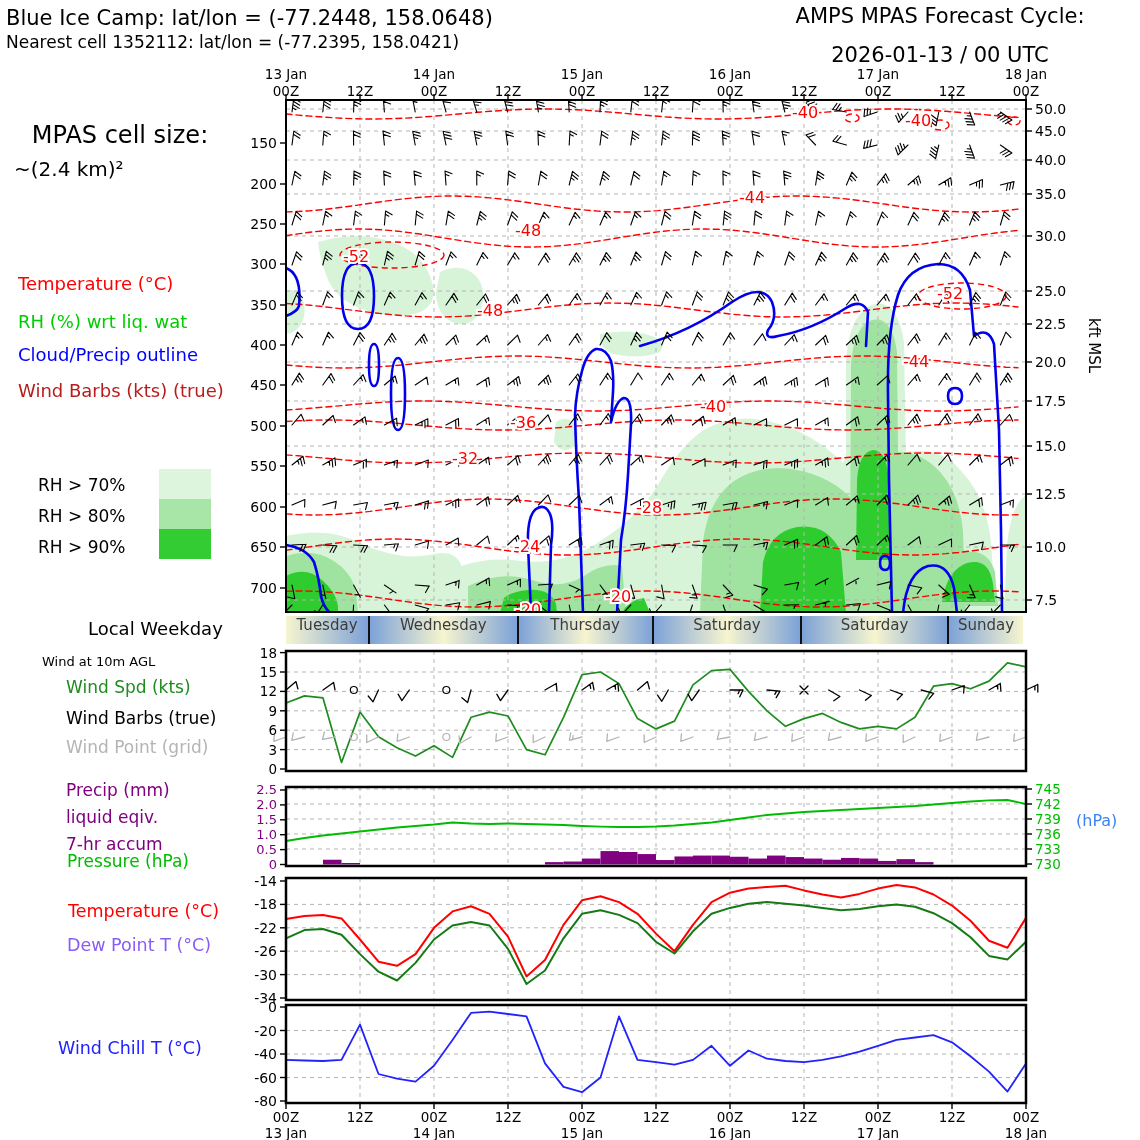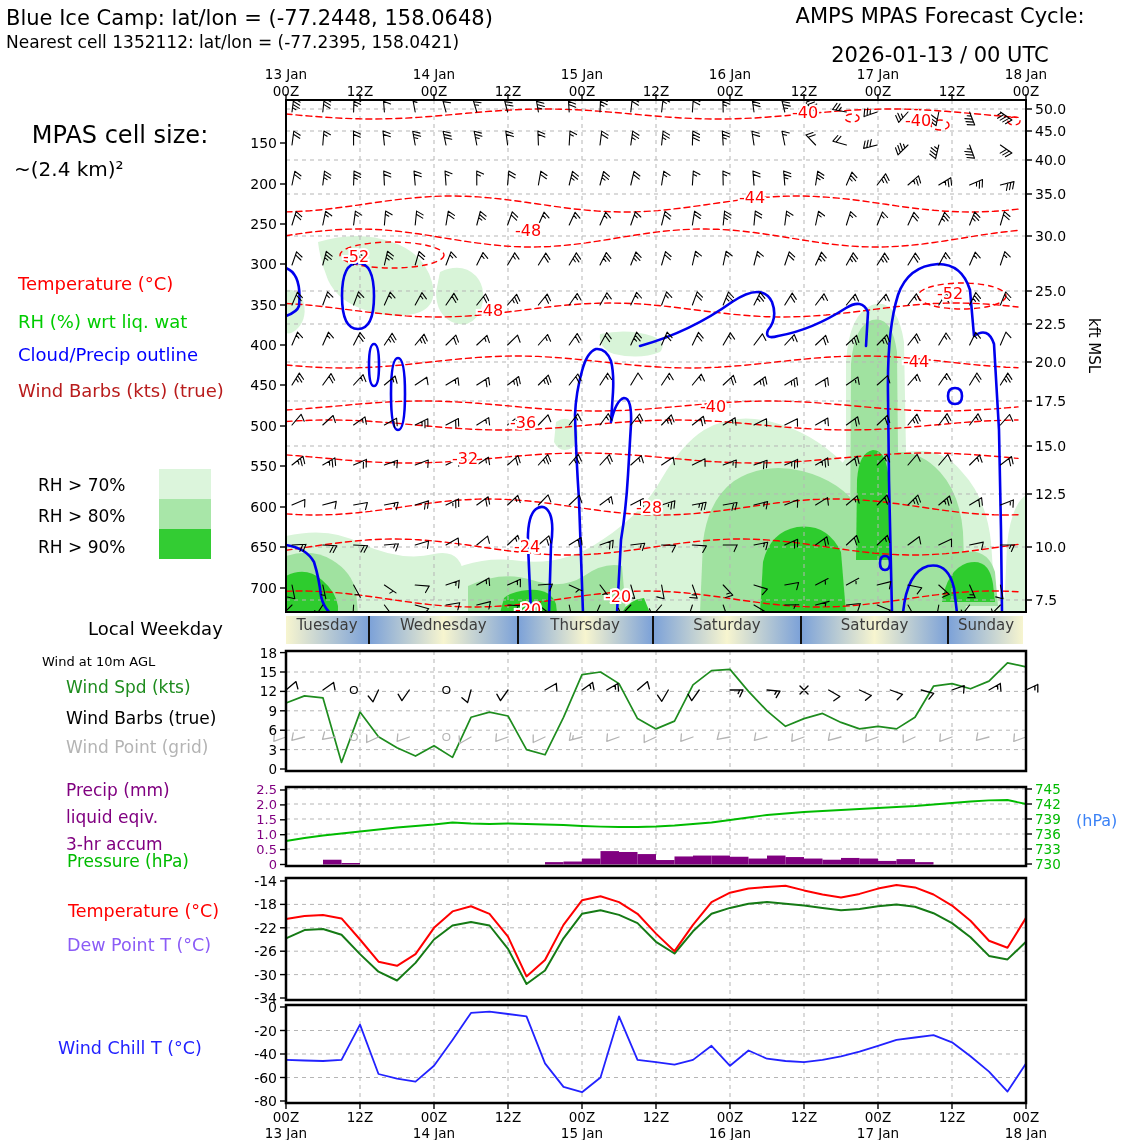--- a/index.html
+++ b/index.html
@@ -39,21 +39,21 @@
 <div class="swatch" style="top: 529px; background: rgb(51, 204, 51);" id="sw2"></div>
 
 <div class="lbl" style="left:88px;top:619px;font-size:18px;">Local Weekday</div>
 <div class="lbl" style="left:42px;top:655px;font-size:13px;">Wind at 10m AGL</div>
 <div class="lbl" style="left:66px;top:678px;font-size:17px;color:#1e8c1e;">Wind Spd (kts)</div>
 <div class="lbl" style="left:66px;top:709px;font-size:17px;color:#000;">Wind Barbs (true)</div>
 <div class="lbl" style="left:66px;top:738px;font-size:17px;color:#b4b4b4;">Wind Point (grid)</div>
 
 <div class="lbl" style="left:66px;top:781px;font-size:17px;color:#800080;">Precip (mm)</div>
 <div class="lbl" style="left:66px;top:808px;font-size:17px;color:#800080;">liquid eqiv.</div>
-<div class="lbl" style="left:66px;top:835px;font-size:17px;color:#800080;">3-hr accum</div>
+<div class="lbl" style="left:66px;top:835px;font-size:17px;color:#800080;">7-hr accum</div>
 <div class="lbl" style="left:67px;top:852px;font-size:17px;color:#00bb00;">Pressure (hPa)</div>
 
 <div class="lbl" style="left:68px;top:901px;font-size:17.5px;color:#ff0000;">Temperature (°C)</div>
 <div class="lbl" style="left:67px;top:935px;font-size:17.5px;color:#8b5cf6;">Dew Point T (°C)</div>
 <div class="lbl" style="left:58px;top:1038px;font-size:17.5px;color:#2222ff;">Wind Chill T (°C)</div>
 
 <div class="lbl" style="left:1076px;top:812px;font-size:16px;color:#3b82f6;">(hPa)</div>
 <div class="lbl rot" style="left:1085px;top:318px;font-size:15px;">kft MSL</div>
 
 <div id="weekband">

